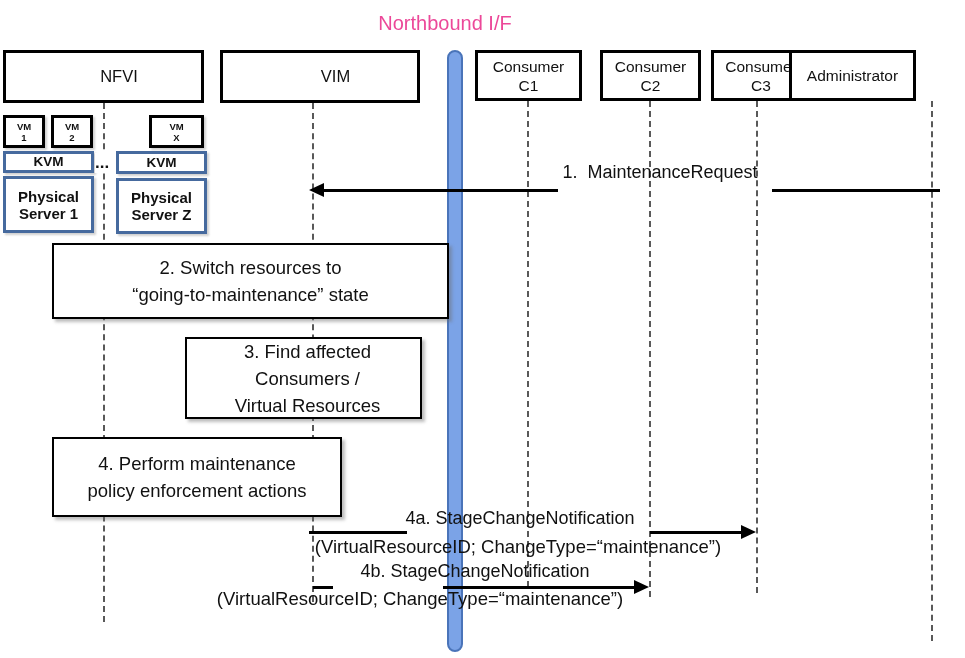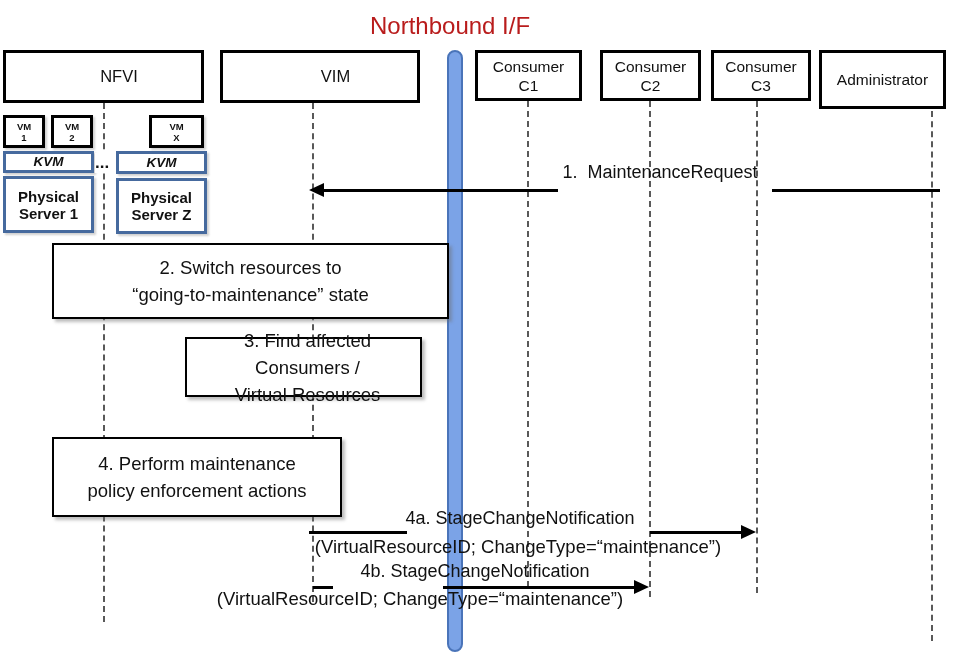--- a/index.html
+++ b/index.html
@@ -13,41 +13,41 @@
 
   .lifeline { position:absolute; width:0; border-left:2px dashed #595959; z-index:1; }
 
   .bar { position:absolute; left:447px; top:50px; width:16px; height:602px;
          background:#7BA3E7; border:2px solid #4A74B9; border-radius:8px; z-index:2; }
 
   .subbox { position:absolute; background:#fff; display:flex; flex-direction:column;
             justify-content:center; text-align:center;
             font-weight:bold; z-index:5; box-shadow:2px 2px 2px rgba(120,120,120,0.35); }
   .vm  { border:3px solid #000; font-size:9.5px; line-height:11px; }
-  .kvm { border:3px solid #466A9E; font-size:13.5px; line-height:14px;font-style:italic; }
+  .kvm { border:3px solid #466A9E; font-size:13.5px; line-height:14px; }
   .ps  { border:3px solid #466A9E; font-size:15px; line-height:17px; }
   .dots { position:absolute; font-weight:bold; font-size:17px; z-index:6; background:#fff; }
 
   .activity { position:absolute; background:#fff; border:2px solid #000;
               display:flex; flex-direction:column; align-items:center; justify-content:center;
               text-align:center; font-size:18.5px; line-height:27px; z-index:6;
               box-shadow:3px 3px 3px rgba(110,110,110,0.45); }
 
   .msglabel { position:absolute; text-align:center; font-size:18px; z-index:4; white-space:nowrap; }
   .msgparams { position:absolute; text-align:center; font-size:18.5px; z-index:4; white-space:nowrap; }
 
   .hline { position:absolute; height:3px; background:#000; z-index:3; }
   .head-left  { position:absolute; width:0; height:0; z-index:3;
                 border-top:7.5px solid transparent; border-bottom:7.5px solid transparent;
                 border-right:15px solid #000; }
   .head-right { position:absolute; width:0; height:0; z-index:3;
                 border-top:7.5px solid transparent; border-bottom:7.5px solid transparent;
                 border-left:15px solid #000; }
 
-  .title { position:absolute; text-align:center; font-size:24px; color:#b91c1c; z-index:4; white-space:nowrap; }
+  .title { position:absolute; text-align:center; font-size:20px; color:#ec4899; z-index:4; white-space:nowrap; }
 </style>
 </head>
 <body>
 
 <div id="canvas">
 
   <div class="title" style="left:370px; top:12px; width:150px;">Northbound I/F</div>
 
   <div class="lifeline" style="left:103px; top:103px; height:519px;"></div>
   <div class="lifeline" style="left:312px; top:103px; height:499px;"></div>
@@ -69,21 +69,21 @@
     <span>C1</span>
   </div>
   <div class="pbox" style="left:600px; top:50px; width:101px; height:51px;">
     <span>Consumer</span>
     <span>C2</span>
   </div>
   <div class="pbox" style="left:711px; top:50px; width:100px; height:51px;">
     <span>Consumer</span>
     <span>C3</span>
   </div>
-  <div class="pbox" style="left:819px; top:50px; width:127px; height:59px;">
+  <div class="pbox" style="left:789px; top:50px; width:127px; height:51px;">
     <span>Administrator</span>
   </div>
 
   <div class="subbox vm" style="left:3px; top:115px; width:42px; height:33px;">
     <span>VM</span>
     <span>1</span>
   </div>
   <div class="subbox vm" style="left:51px; top:115px; width:42px; height:33px;">
     <span>VM</span>
     <span>2</span>
@@ -110,21 +110,21 @@
 
   <div class="msglabel" style="left:495px; top:162px; width:330px;">1.&nbsp;&nbsp;MaintenanceRequest</div>
   <div class="hline" style="left:322px; top:189px; width:236px;"></div>
   <div class="hline" style="left:772px; top:189px; width:168px;"></div>
   <div class="head-left" style="left:309px; top:183px;"></div>
 
   <div class="activity" style="left:52px; top:243px; width:397px; height:76px;">
     <span>2. Switch resources to</span>
     <span>“going-to-maintenance” state</span>
   </div>
-  <div class="activity" style="left:185px; top:337px; width:237px; height:60px;padding-left:8px;">
+  <div class="activity" style="left:185px; top:337px; width:237px; height:82px;padding-left:8px;">
     <span>3. Find affected</span>
     <span>Consumers /</span>
     <span>Virtual Resources</span>
   </div>
   <div class="activity" style="left:52px; top:437px; width:290px; height:80px;text-align:center;">
     <span>4. Perform maintenance</span>
     <span>policy enforcement actions</span>
   </div>
 
   <div class="msglabel" style="left:375px; top:508px; width:290px;">4a. StageChangeNotification</div>

